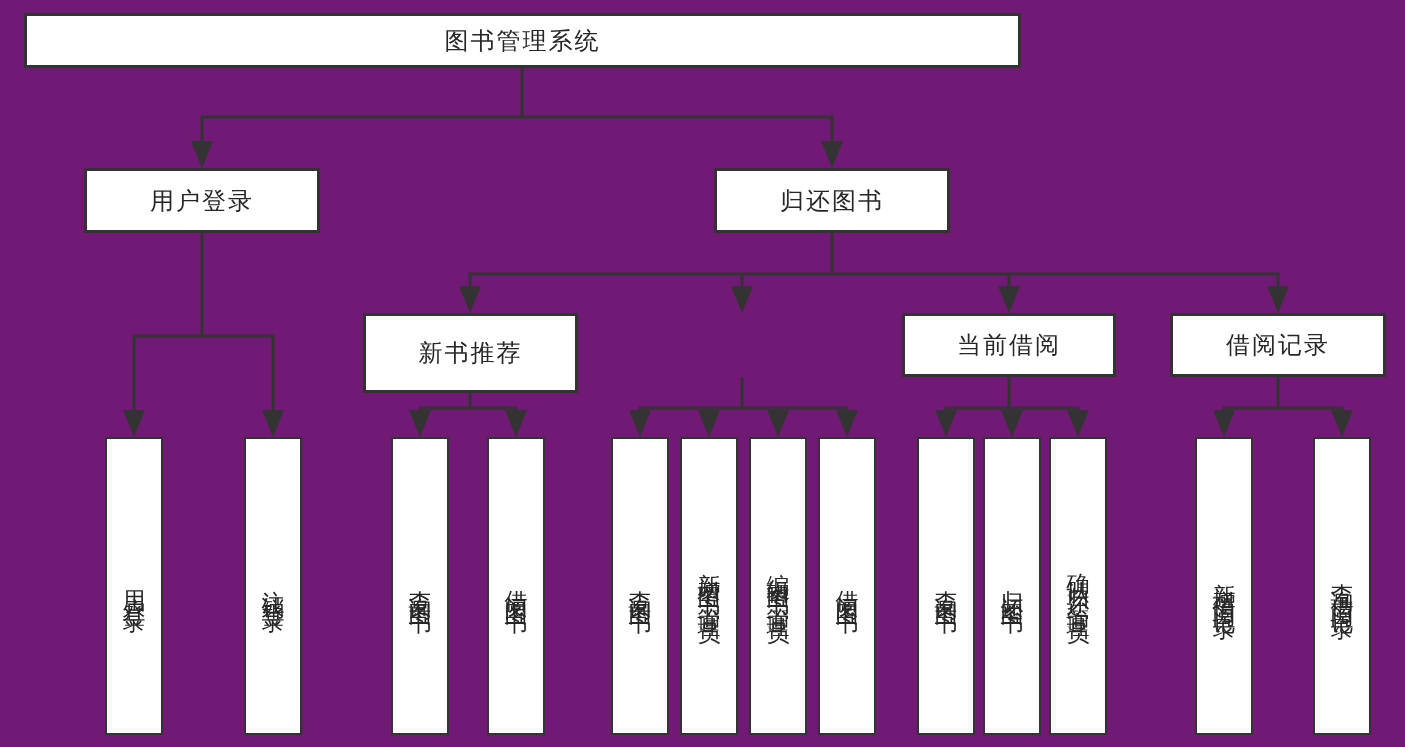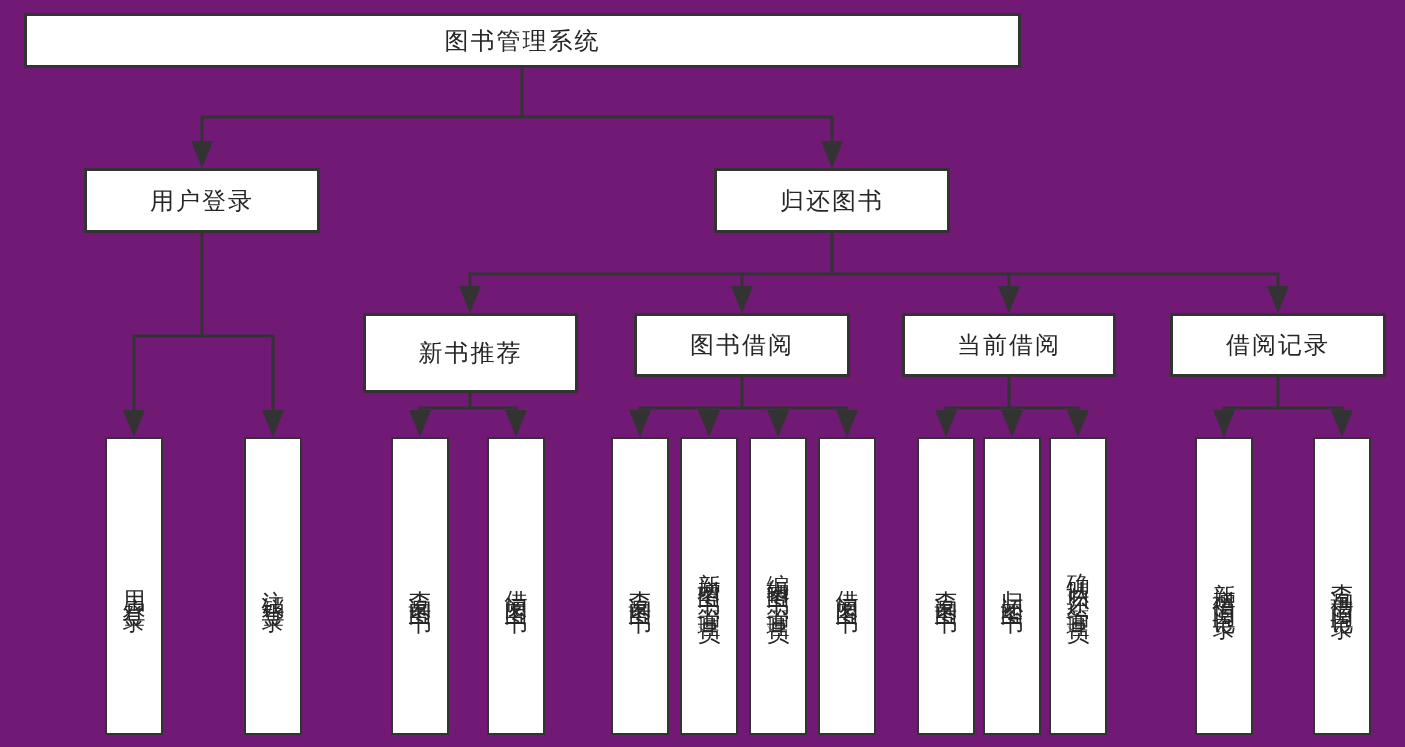--- a/index.html
+++ b/index.html
@@ -88,23 +88,20 @@
   <div class="node h" style="left:84px;top:168px;width:236px;height:65px">
     <span>用户登录</span>
   </div>
   <div class="node h" style="left:714px;top:168px;width:236px;height:65px">
     <span>归还图书</span>
   </div>
 
   <div class="node h" style="left:363px;top:313px;width:215px;height:80px">
     <span>新书推荐</span>
   </div>
-  <div class="node h" style="left:634px;top:313px;width:216px;height:64px">
-    <span>图书借阅</span>
-  </div>
   <div class="node h" style="left:902px;top:313px;width:214px;height:64px">
     <span>当前借阅</span>
   </div>
   <div class="node h" style="left:1170px;top:313px;width:216px;height:64px">
     <span>借阅记录</span>
   </div>
 
   <div class="node leaf" style="left:105px;top:437px;width:58px;height:298px">
     <span class="vtext">用户登录</span>
   </div>

